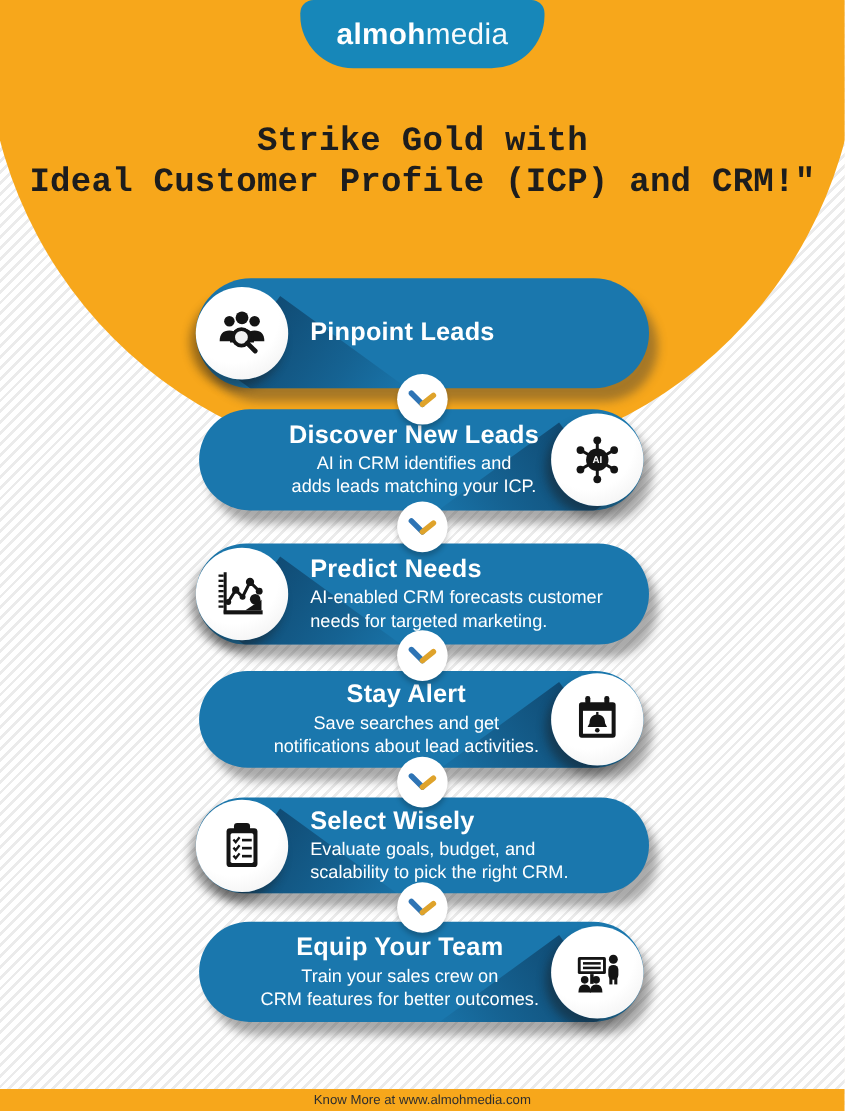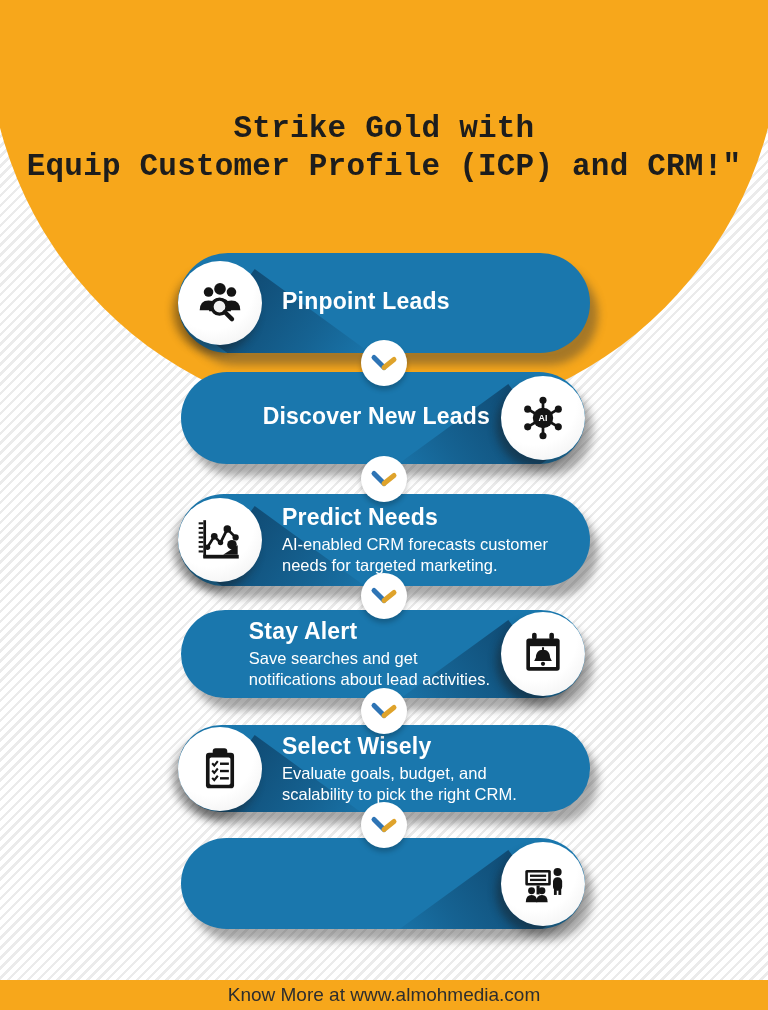--- a/index.html
+++ b/index.html
@@ -97,21 +97,21 @@
   }
   .icon-circle.at-left  { left: 0; top: 50%; transform: translateY(-50%); }
   .icon-circle.at-right { right: 0; top: 50%; transform: translateY(-50%); }
   .icon-circle svg { width: 50px; height: 50px; }
 
   .pill-text {
     position: absolute; top: 50%; transform: translateY(-50%);
     z-index: 2; color: #ffffff;
   }
   .pill.icon-left  .pill-text { left: 104px; text-align: left; }
-  .pill.icon-right .pill-text { right: 95px; text-align: left; }
+  .pill.icon-right .pill-text { right: 95px; text-align: center; }
   .pill-heading {
     font-size: 23px; font-weight: 700; letter-spacing: 0.2px;
     margin-bottom: 3px;
   }
   .pill-desc {
     font-size: 16.5px; font-weight: 400; line-height: 1.3;
     white-space: pre-line;
   }
 
   
@@ -123,40 +123,44 @@
     background: #ffffff;
     box-shadow: 0 4px 5px rgba(0,0,0,0.22);
     display: flex; align-items: center; justify-content: center;
     z-index: 5;
   }
 
   
   .footer-bar {
     position: absolute;
     left: 0; bottom: 0;
-    width: 768px; height: 30px;
+    width: 768px; height: 20px;
     background: #F7A71B;
     display: flex; align-items: center; justify-content: center;
     z-index: 6;
     color: #2E2E2E;
-    font-size: 19px;
+    font-size: 12px;
     font-weight: 500;
   }
 </style>
 </head>
 <body>
 
 <div class="canvas">
 
   <div class="orange-circle"></div>
 
+  <div class="logo-tab">
+    <span class="logo-bold">almoh</span>
+      <span class="logo-light">media</span>
+  </div>
 
   <div class="main-title">
     <div>Strike Gold with</div>
-    <div>Equip Customer Profile (ICP) and CRM!"</div>
+    <div>Ideal Customer Profile (ICP) and CRM!"</div>
   </div>
 
   <div class="pill icon-left" style="left:178px; top:253px; width:412px; height:100px;">
     <div class="pill-bg">
       <div class="wedge from-left"></div>
     </div>
     <div class="icon-circle at-left">
       <svg viewBox="0 0 48 48">
         <g fill="#141414">
           <circle cx="13" cy="13.5" r="4.6"></circle>
@@ -203,20 +207,22 @@
           <circle cx="24" cy="41" r="3.4"></circle>
           <circle cx="38.7" cy="32.5" r="3.4"></circle>
           <circle cx="38.7" cy="15.5" r="3.4"></circle>
           <circle cx="24" cy="24" r="9.8"></circle>
         </g>
         <text x="24" y="27.2" text-anchor="middle" font-size="8.5" font-weight="bold" fill="#ffffff" font-family="Liberation Sans, sans-serif">AI</text>
       </svg>
     </div>
     <div class="pill-text">
       <div class="pill-heading">Discover New Leads</div>
+      <div class="pill-desc">AI in CRM identifies and
+adds leads matching your ICP.</div>
     </div>
   </div>
 
   <div class="chevron-circle" style="top:456px;">
     <svg width="46" height="46" viewBox="0 0 46 46">
       <path d="M13 17.5 L23 27.5" stroke="#2E74B5" stroke-width="5" stroke-linecap="round" fill="none"></path>
       <path d="M23 27.5 L33 19.5" stroke="#DFA32B" stroke-width="5" stroke-linecap="round" fill="none"></path>
     </svg>
   </div>
 
@@ -349,19 +355,24 @@
           <rect x="33.6" y="17.5" width="8.8" height="13" rx="4.2"></rect>
           <rect x="34.5" y="27.5" width="2.7" height="7"></rect>
           <rect x="38.8" y="27.5" width="2.7" height="7"></rect>
           <circle cx="13" cy="30.5" r="3.3"></circle>
           <path d="M7.5 41.5 q0 -7 5.5 -7 q5.5 0 5.5 7 z"></path>
           <circle cx="23" cy="30.5" r="3.3"></circle>
           <path d="M17.5 41.5 q0 -7 5.5 -7 q5.5 0 5.5 7 z"></path>
         </g>
       </svg>
     </div>
+    <div class="pill-text">
+      <div class="pill-heading">Equip Your Team</div>
+      <div class="pill-desc">Train your sales crew on
+CRM features for better outcomes.</div>
+    </div>
   </div>
 
   <div class="footer-bar">
     <span>Know More at www.almohmedia.com</span>
   </div>
 
 </div>
 
 </body></html>

